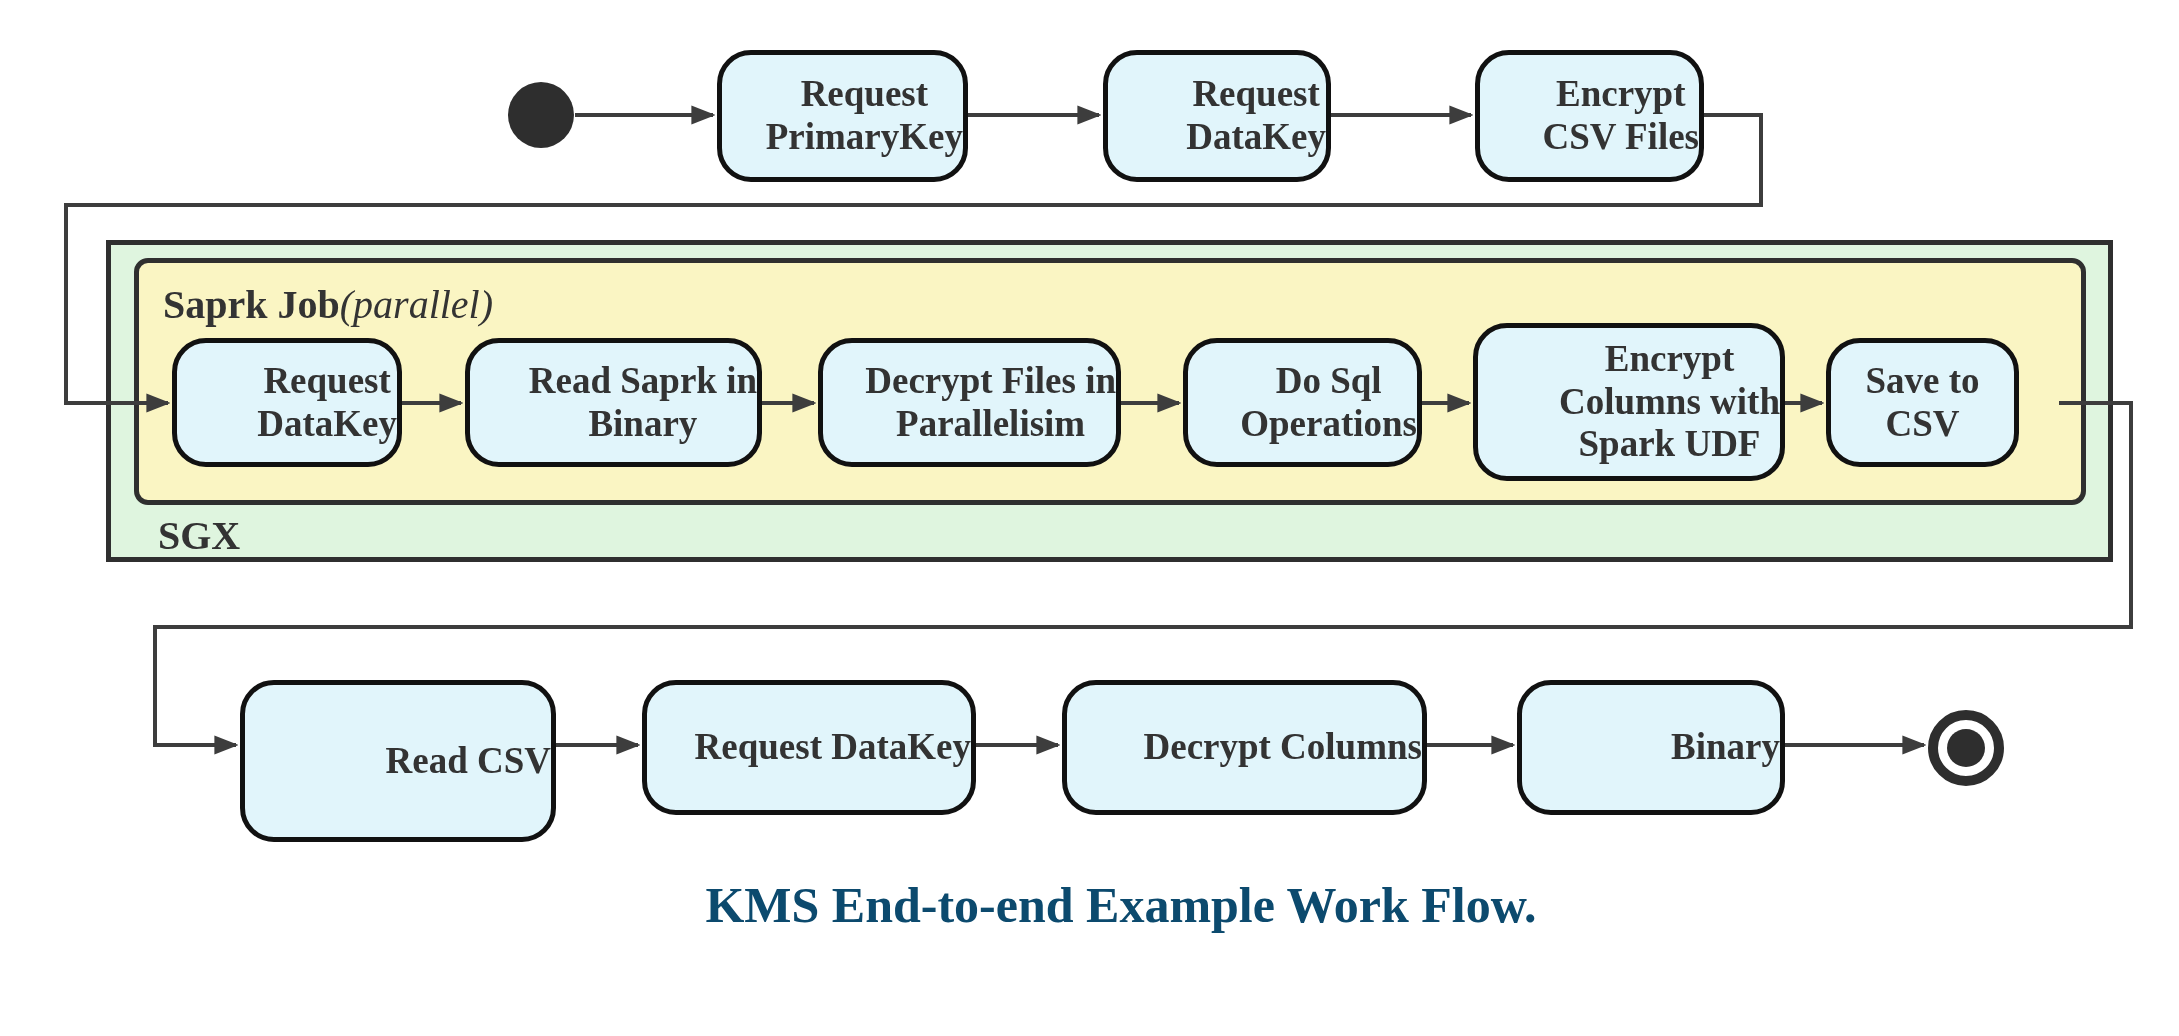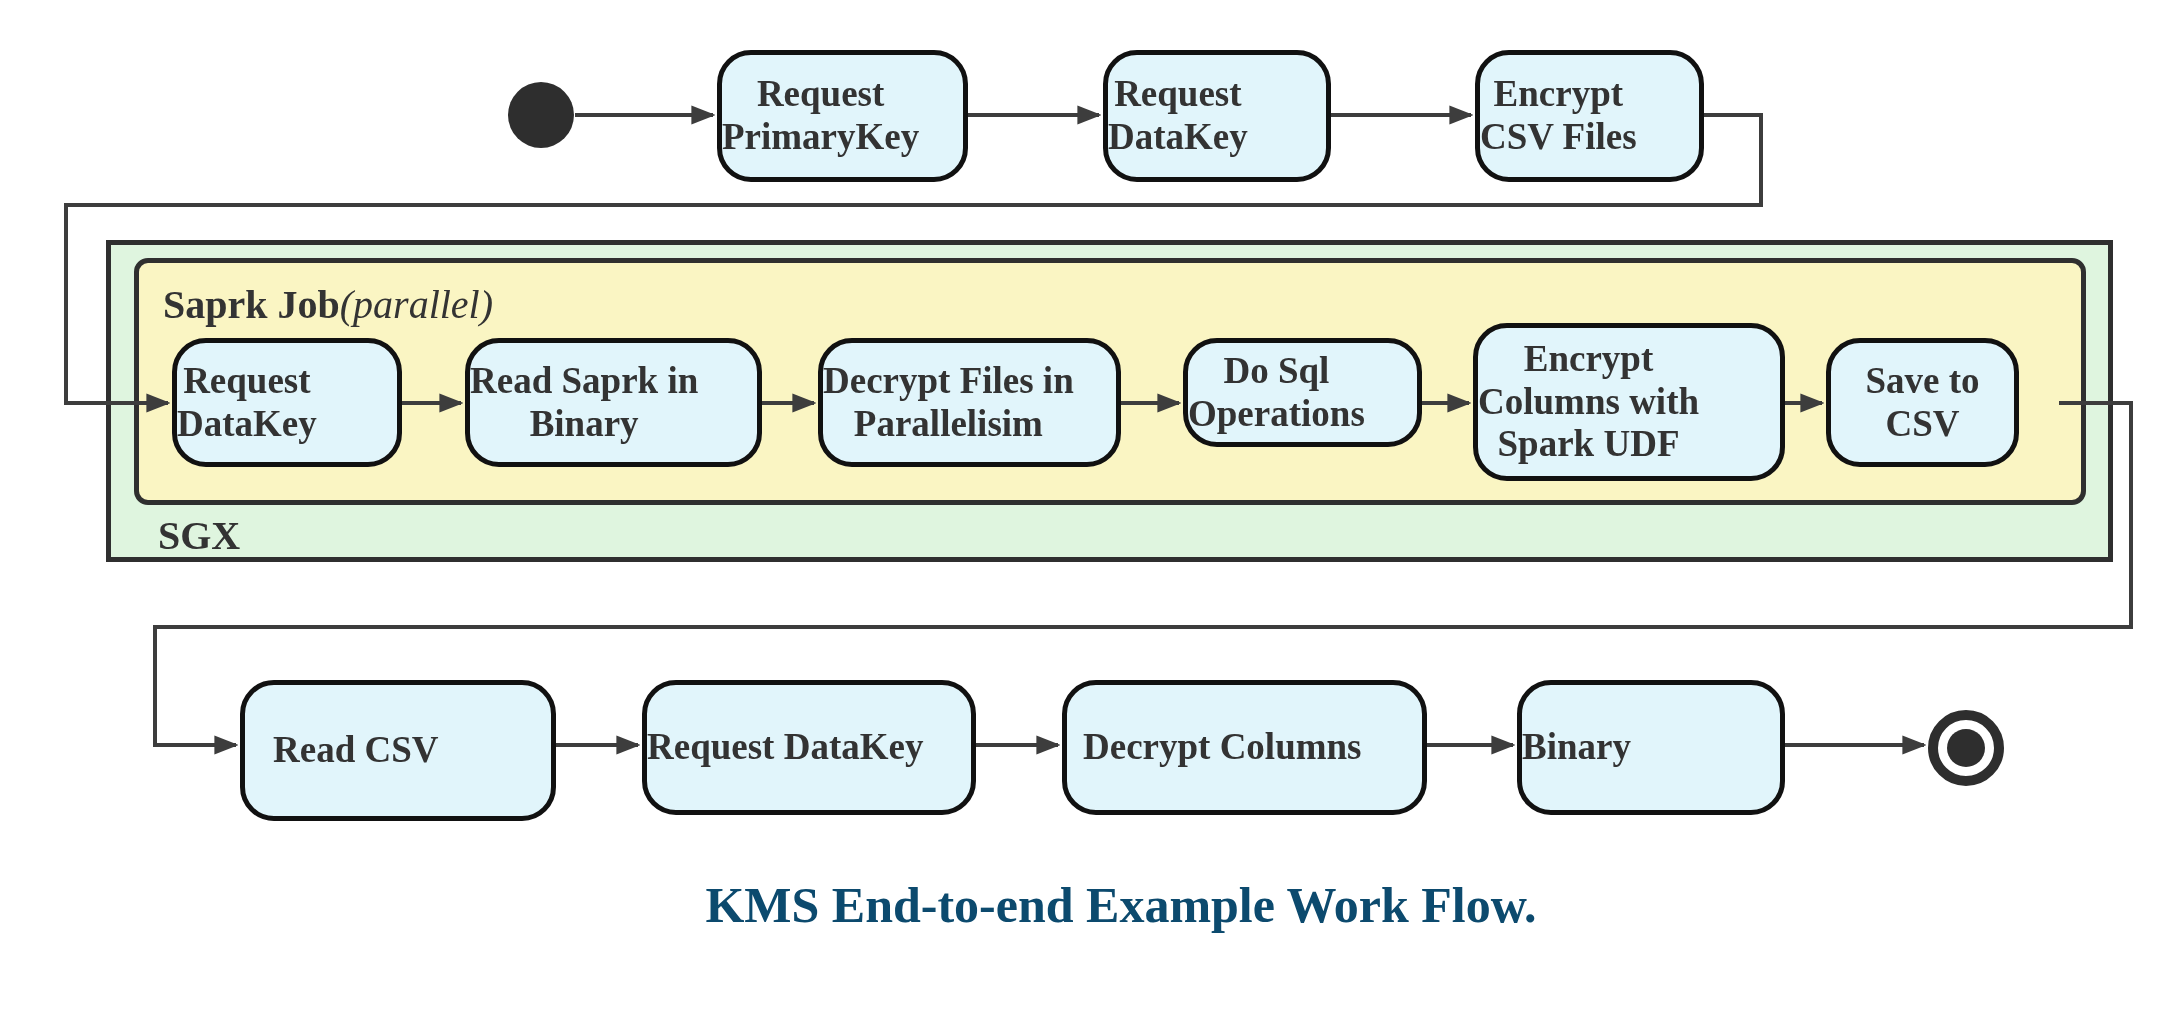--- a/index.html
+++ b/index.html
@@ -50,39 +50,39 @@
     stroke: var(--connector);
     stroke-width: 4;
     stroke-linejoin: miter;
   }
   .connectors marker path { fill: var(--connector); stroke: none; }
   .node {
     position: absolute; box-sizing: border-box; z-index: 3;
     background: var(--node-fill);
     border: 5px solid var(--node-border);
     border-radius: 34px;
-    display: flex; align-items: center; justify-content: flex-start;
+    display: flex; align-items: center; justify-content: flex-end;
     text-align: center;
     color: var(--text);
     font-weight: bold; font-size: 37px; line-height: 1.16;
   }
   .node span { white-space: pre-line; }
   
   .n-t0 { left: 717px;  top: 50px;  width: 251px; height: 132px; }
   .n-t1 { left: 1103px; top: 50px;  width: 228px; height: 132px; }
   .n-t2 { left: 1475px; top: 50px;  width: 229px; height: 132px; }
   
   .n-m0 { left: 172px;  top: 338px; width: 230px; height: 129px; }
   .n-m1 { left: 465px;  top: 338px; width: 297px; height: 129px; }
   .n-m2 { left: 818px;  top: 338px; width: 303px; height: 129px; }
-  .n-m3 { left: 1183px; top: 338px; width: 239px; height: 109px; }
+  .n-m3 { left: 1183px; top: 338px; width: 239px; height: 129px; }
   .n-m4 { left: 1473px; top: 323px; width: 312px; height: 158px; }
   .n-m5 { left: 1826px; top: 338px; width: 193px; height: 129px; }
   
-  .n-b0 { left: 240px;  top: 680px; width: 316px; height: 141px; padding-left: 28px; }
+  .n-b0 { left: 240px;  top: 680px; width: 316px; height: 162px; padding-left: 28px; }
   .n-b1 { left: 642px;  top: 680px; width: 334px; height: 135px; }
   .n-b2 { left: 1062px; top: 680px; width: 365px; height: 135px; padding-left: 16px; }
   .n-b3 { left: 1517px; top: 680px; width: 268px; height: 135px; }
   .start-state {
     position: absolute; z-index: 3;
     left: 508px; top: 82px; width: 66px; height: 66px;
     background: var(--terminal); border-radius: 50%;
   }
   .end-state {
     position: absolute; z-index: 3; box-sizing: border-box;

